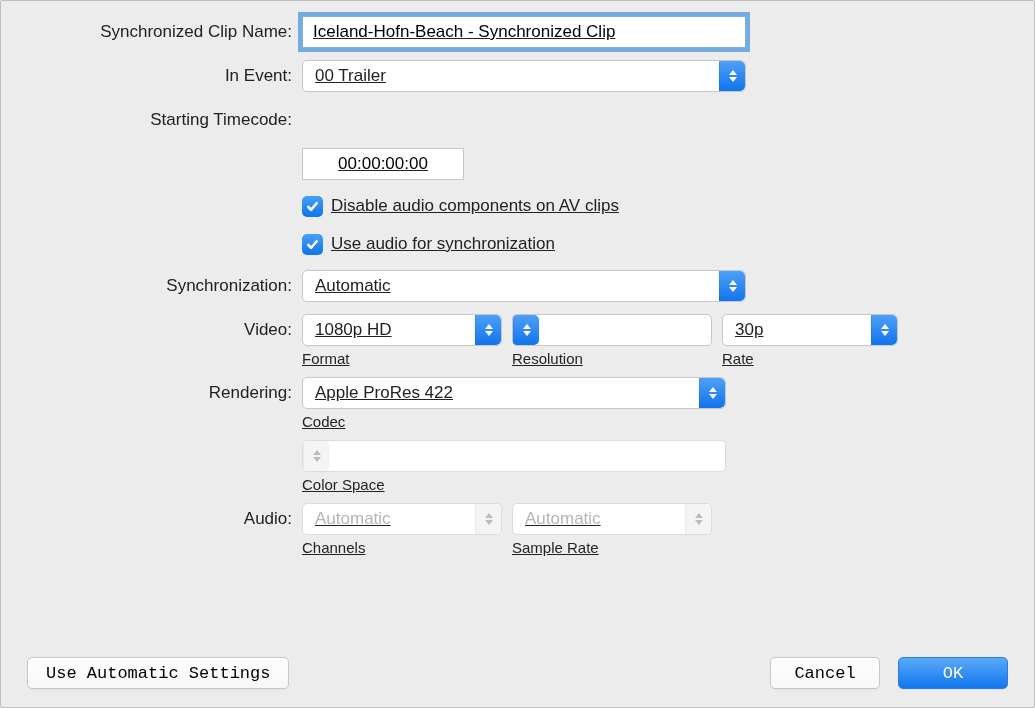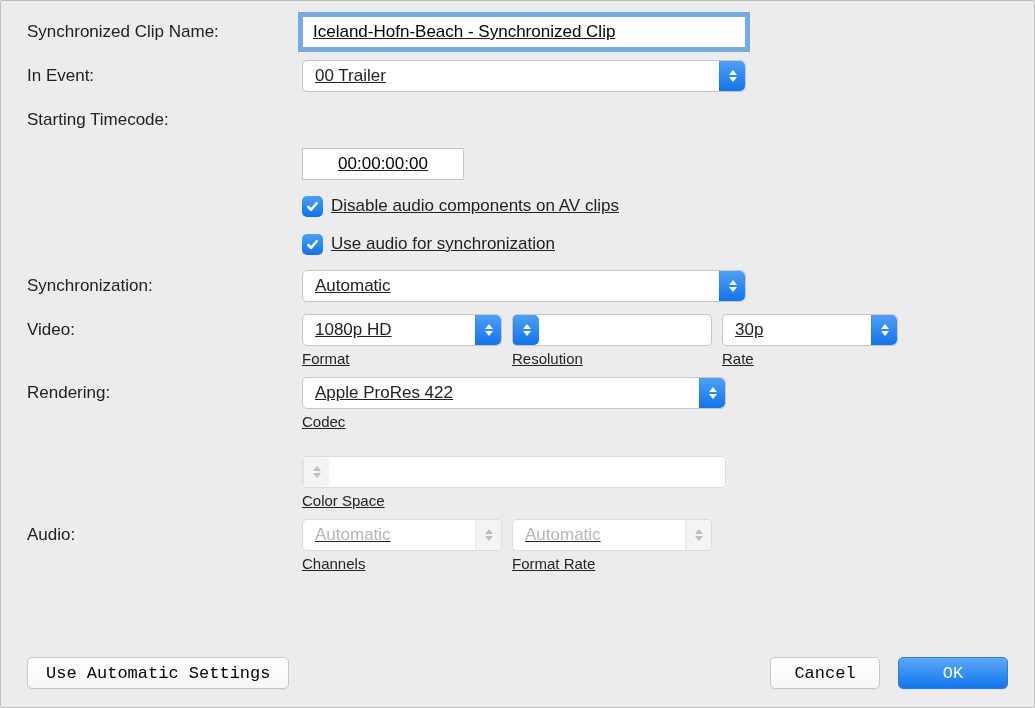--- a/index.html
+++ b/index.html
@@ -22,21 +22,21 @@
   .form { }
   .row {
     display: flex;
     align-items: flex-start;
     margin-bottom: 12px;
   }
   .row.tight { margin-bottom: 6px; }
   .label-col {
     width: 275px;
     flex-shrink: 0;
-    text-align: left;
+    text-align: right;
     padding-right: 10px;
     padding-top: 6px;
     color: #222;
   }
   .control-col {
     flex: 1;
     display: flex;
     gap: 10px;
     align-items: flex-start;
     text-decoration: underline;
@@ -268,21 +268,21 @@
                 </div>
               </div>
           </div>
           <div class="sublabel">Rate</div>
         </div>
       </div>
     </div>
 
     <div class="row" style="margin-bottom:0;">
       <div class="label-col">Rendering:</div>
-      <div class="control-col" style="flex-direction:column; gap:16px;">
+      <div class="control-col" style="flex-direction:column; gap:0;">
         <div class="sub-block" style="width:424px">
           <div class="popup">
             <span class="popup-text">Apple ProRes 422</span>
             <div class="arrow">
                 <div class="stepper">
                   <div class="tri-up"></div>
                   <div class="tri-down"></div>
                 </div>
               </div>
           </div>
@@ -320,21 +320,21 @@
         <div class="sub-block" style="width:200px">
           <div class="popup disabled">
             <span class="popup-text">Automatic</span>
             <div class="arrow">
                 <div class="stepper">
                   <div class="tri-up"></div>
                   <div class="tri-down"></div>
                 </div>
               </div>
           </div>
-          <div class="sublabel">Format Rate</div>
+          <div class="sublabel">Sample Rate</div>
         </div>
       </div>
     </div>
 
   </div>
 
   <div class="bottom-bar">
     <button class="btn">Use Automatic Settings</button>
     <div class="spacer"></div>
     <button class="btn cancel">Cancel</button>

